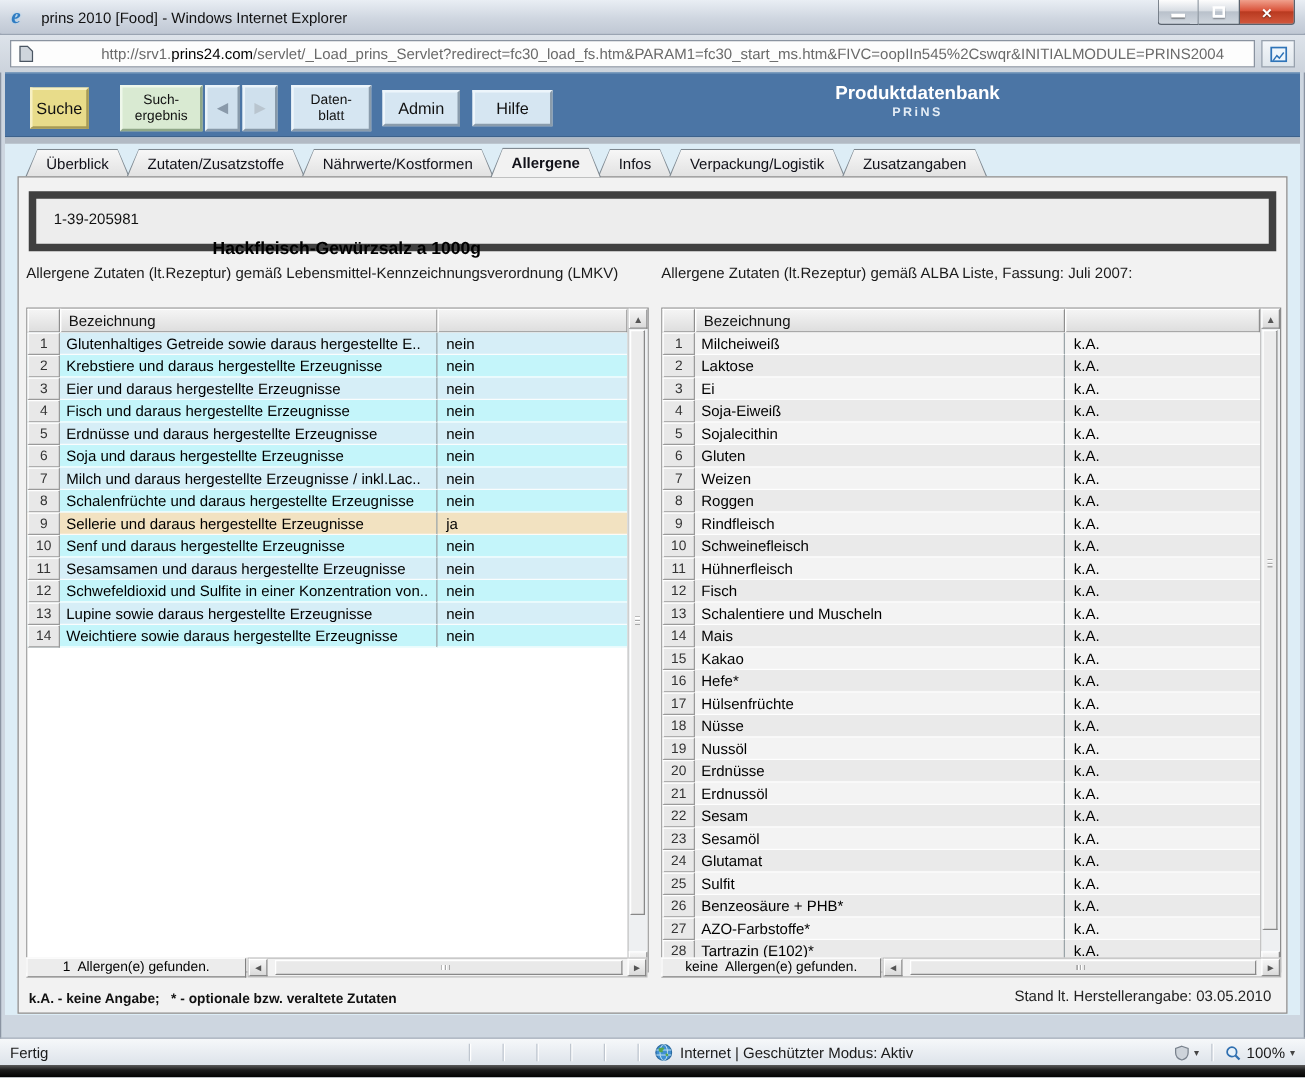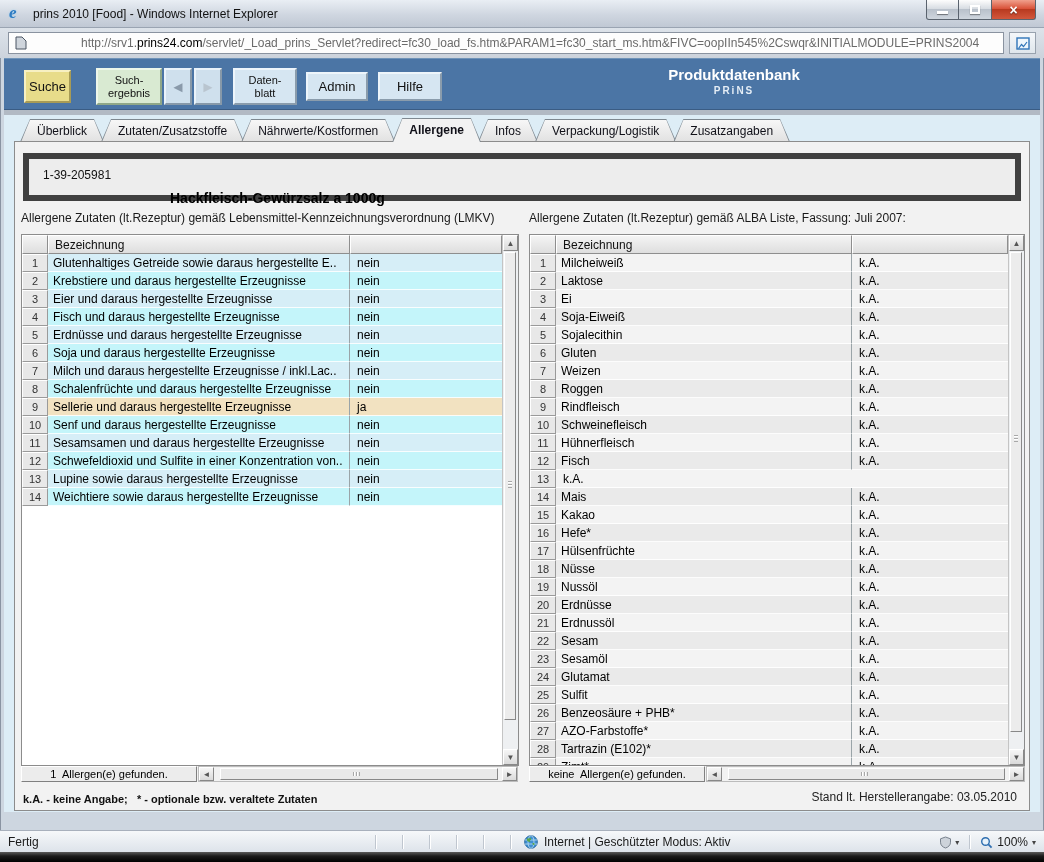--- a/index.html
+++ b/index.html
@@ -88,21 +88,21 @@
   .panel { position:absolute; left:10px; top:31px; width:1016px; height:670px;
            background:#f2f2f2; border:1px solid #8c8c8c; }
   .prodbox { position:absolute; left:8px; top:11px; width:998px; height:48px;
              background:#ededed; border:6px solid #404040; }
   .pcode { position:absolute; left:14px; top:9px; font-size:12px; color:#111; }
   .pname { position:absolute; left:141px; top:7px; font-size:14px; font-weight:bold; color:#000;margin-top:24px; }
   .sect-h { position:absolute; top:69px; font-size:12px; color:#1a1a1a; white-space:nowrap; }
   .sect-h.sl { left:6px; } .sect-h.sr { left:514px; }
 
   
-  .gridtable { position:absolute; top:92px; height:532px; background:#fff; border:1px solid #8c8c8c; }
+  .gridtable { position:absolute; top:104px; height:532px; background:#fff; border:1px solid #8c8c8c; }
   .t-left  { left:6px;   width:498px; }
   .t-right { left:514px; width:496px; }
   .ghead { position:absolute; left:0; top:0; right:16px; height:19px; display:flex; }
   .ghead span { background:linear-gradient(#f4f4f4,#dedede); border:1px solid;
                 border-color:#fff #8e8e8e #8e8e8e #fff; font-size:12px; color:#111;
                 display:flex; align-items:center; }
   .h-num { width:26px; } .h-name { padding-left:6px; } .h-val { flex:1; }
   .t-left  .h-name { width:302px; } .t-right .h-name { width:296px; }
   .grows { position:absolute; left:0; top:19px; right:16px; bottom:0; background:#fff; overflow:hidden; }
   .grow { display:flex; height:18px; font-size:12px; color:#000; }
@@ -473,20 +473,21 @@
               </div>
 
               <div class="grow alt">
                 <span class="c-num">12</span>
                 <span class="c-name">Fisch</span>
                 <span class="c-val">k.A.</span>
               </div>
 
               <div class="grow">
                 <span class="c-num">13</span>
+                <span class="c-name">Schalentiere und Muscheln</span>
                 <span class="c-val">k.A.</span>
               </div>
 
               <div class="grow alt">
                 <span class="c-num">14</span>
                 <span class="c-name">Mais</span>
                 <span class="c-val">k.A.</span>
               </div>
 
               <div class="grow">

